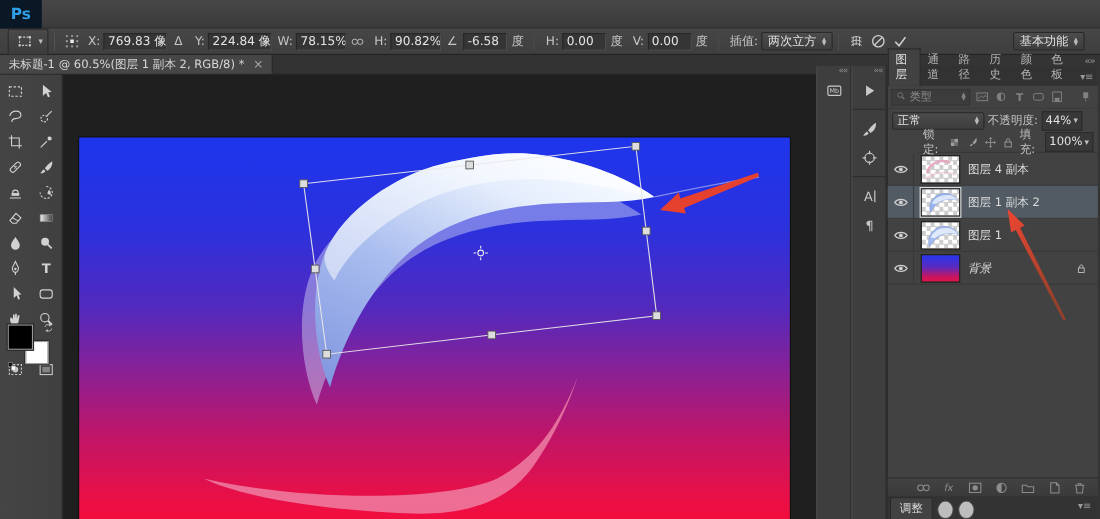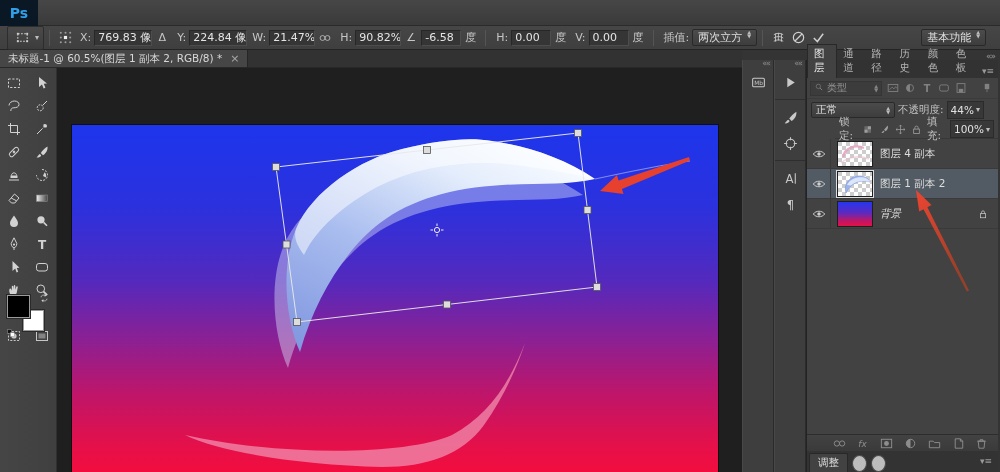--- a/index.html
+++ b/index.html
@@ -13,21 +13,21 @@
   .menus { display:flex; height:100%; align-items:center; }
   .menu-item { padding:0 9px; font-size:12px; color:#dadada; height:100%; display:flex; align-items:center; cursor:default; }
 
   
   .options-bar { height:24px; display:flex; align-items:center; background:linear-gradient(#464646,#3f3f3f); border-bottom:1px solid #242424; font-size:11px; padding:0 4px; white-space:nowrap; }
   .ob-sep { width:1px; height:16px; background:#2c2c2c; border-right:1px solid #555; margin:0 5px; }
   .ob-label { color:#c6c6c6; margin:0 3px 0 5px; }
   .ob-unit { color:#c6c6c6; margin:0 4px; }
   .ob-input { height:16px; background:#353535; border:1px solid #272727; border-bottom-color:#4d4d4d; border-right-color:#4d4d4d; color:#e4e4e4; font-size:11px; padding:0 3px; overflow:hidden; display:inline-flex; align-items:center; }
   .w58{width:58px} .w46{width:46px} .w40{width:40px}
-  .ob-select { height:17px; display:inline-flex; align-items:flex-start; gap:5px; background:linear-gradient(#4c4c4c,#3d3d3d); border:1px solid #292929; border-radius:2px; padding:0 5px; color:#e0e0e0; }
+  .ob-select { height:17px; display:inline-flex; align-items:center; gap:5px; background:linear-gradient(#4c4c4c,#3d3d3d); border:1px solid #292929; border-radius:2px; padding:0 5px; color:#e0e0e0; }
   .ob-icon { display:inline-flex; align-items:center; justify-content:center; width:20px; height:20px; }
   .ob-spacer { flex:1; }
   .spin { display:inline-flex; flex-direction:column; font-size:5px; line-height:4px; color:#bdbdbd; }
   .caret { font-size:8px; color:#bdbdbd; }
   .tool-box { display:inline-flex; align-items:center; gap:3px; padding:1px 4px; border:1px solid #2d2d2d; border-radius:2px; background:linear-gradient(#4a4a4a,#3c3c3c); margin-left:3px; }
 
   
   .content { display:flex; height:422px; }
   .doc-area { width:742px; display:flex; flex-direction:column; }
   .tab-row { height:18px; background:#323232; display:flex; border-bottom:1px solid #282828; }
@@ -80,21 +80,21 @@
   .eye-cell { width:24px; height:100%; display:flex; align-items:center; justify-content:center; border-right:1px solid #393939; }
   .thumb { width:36px; height:26px; margin:0 7px 0 6px; border:1px solid #1f1f1f; background:repeating-conic-gradient(#ffffff 0% 25%, #cdcdcd 0% 50%) 0 0 / 8px 8px; position:relative; overflow:hidden; }
   .layer-row.selected .thumb { outline:1px solid #dcdcdc; }
   .thumb.grad { background:linear-gradient(180deg,#2636ee 0%,#5b2ac0 45%,#bd1767 78%,#e51046 100%); }
   .layer-name { font-size:10.5px; color:#dedede; }
   .layer-name.italic { font-style:italic; }
   .layer-lock { margin-left:auto; margin-right:9px; }
   .panel-fill { flex:1; }
   .panel-bottom { height:17px; display:flex; align-items:center; justify-content:space-between; padding:0 8px 0 24px; background:linear-gradient(#424242,#3a3a3a); border-top:1px solid #2d2d2d; }
   .pb-ico { width:16px; height:15px; display:flex; align-items:center; justify-content:center; opacity:.75; }
-  .adjust-strip { height:21px; background:#333; display:flex; align-items:center; gap:4px; padding-left:2px; position:relative; }
+  .adjust-strip { height:21px; background:#333; display:flex; align-items:flex-end; gap:4px; padding-left:2px; position:relative; }
   .adjust-tab { background:#424242; border:1px solid #282828; border-bottom:none; border-radius:2px 2px 0 0; padding:2px 8px 3px; font-size:10.5px; color:#dedede; margin-top:2px; }
   .adj-circle { width:15px; height:17px; border-radius:50%; background:#bdbdbd; border:1px solid #4a4a4a; margin-top:3px; }
   .adjust-menu { position:absolute; right:6px; top:5px; color:#9a9a9a; font-size:9px; }
 
   #arrows { position:absolute; left:0; top:0; pointer-events:none; z-index:60; }
 </style>
 </head>
 <body>
 
 <div id="app">
@@ -135,21 +135,21 @@
             <rect x="6.3" y="6.3" width="3.4" height="3.4" fill="#eeeeee"></rect>
           </svg>
         </span>
       </span>
     <span class="ob-label">X:</span>
     <span class="ob-input w58">769.83 像素</span>
     <span class="ob-icon" style="font-size:11px;color:#c6c6c6;">Δ</span>
     <span class="ob-label">Y:</span>
     <span class="ob-input w58">224.84 像素</span>
     <span class="ob-label">W:</span>
-    <span class="ob-input w46">21.47%</span>
+    <span class="ob-input w46">78.15%</span>
     <span class="ob-icon" id="ic-link">
         <span style="display: inline-flex;">
           <svg width="14" height="14" viewBox="0 0 16 16">
             <circle cx="5.2" cy="8" r="2.8" fill="none" stroke="#bdbdbd"></circle>
             <circle cx="10.8" cy="8" r="2.8" fill="none" stroke="#bdbdbd"></circle>
           </svg>
         </span>
       </span>
     <span class="ob-label">H:</span>
     <span class="ob-input w46">90.82%</span>
@@ -680,20 +680,35 @@
             </div>
             <div class="layer-row">
               <div class="eye-cell">
                 <span style="display: inline-flex;">
                   <svg width="14" height="14" viewBox="0 0 16 16">
                     <path d="M1.5,8 C4.5,3.8 11.5,3.8 14.5,8 C11.5,12.2 4.5,12.2 1.5,8 Z" fill="none" stroke="#cfcfcf" stroke-width="1.1"></path>
                     <circle cx="8" cy="8" r="2" fill="#cfcfcf"></circle>
                   </svg>
                 </span>
               </div>
+              <div class="thumb"><svg width="36" height="26" viewBox="0 0 36 26">
+                  <path d="M7,22 C4,12 12,4 20,4 C27,4 31,7 33,11 C26,9 18,10 13,15 C10,18 8,20 7,22 Z" fill="#a4bcf0" stroke="#7d97de" stroke-width="0.6"></path>
+                  <path d="M8,14 C11,7 18,4.5 25,5.5 C29,6.4 31,9 33,11 C26,9.2 17,10 12,14.5 Z" fill="#eaf1fd" opacity="0.85"></path>
+                </svg></div>
+              <span class="layer-name">图层 1</span>
+            </div>
+            <div class="layer-row">
+              <div class="eye-cell">
+                <span style="display: inline-flex;">
+                  <svg width="14" height="14" viewBox="0 0 16 16">
+                    <path d="M1.5,8 C4.5,3.8 11.5,3.8 14.5,8 C11.5,12.2 4.5,12.2 1.5,8 Z" fill="none" stroke="#cfcfcf" stroke-width="1.1"></path>
+                    <circle cx="8" cy="8" r="2" fill="#cfcfcf"></circle>
+                  </svg>
+                </span>
+              </div>
               <div class="thumb grad"></div>
               <span class="layer-name italic">背景</span>
               <span class="layer-lock" style="display: inline-flex;">
                 <svg width="12" height="12" viewBox="0 0 16 16">
                   <rect x="4.5" y="7.5" width="7" height="5.5" fill="none" stroke="#c9c9c9"></rect>
                   <path d="M6,7.5 V5.8 A2,2 0 0 1 10,5.8 V7.5" fill="none" stroke="#c9c9c9"></path>
                 </svg>
               </span>
             </div>
           </div>

